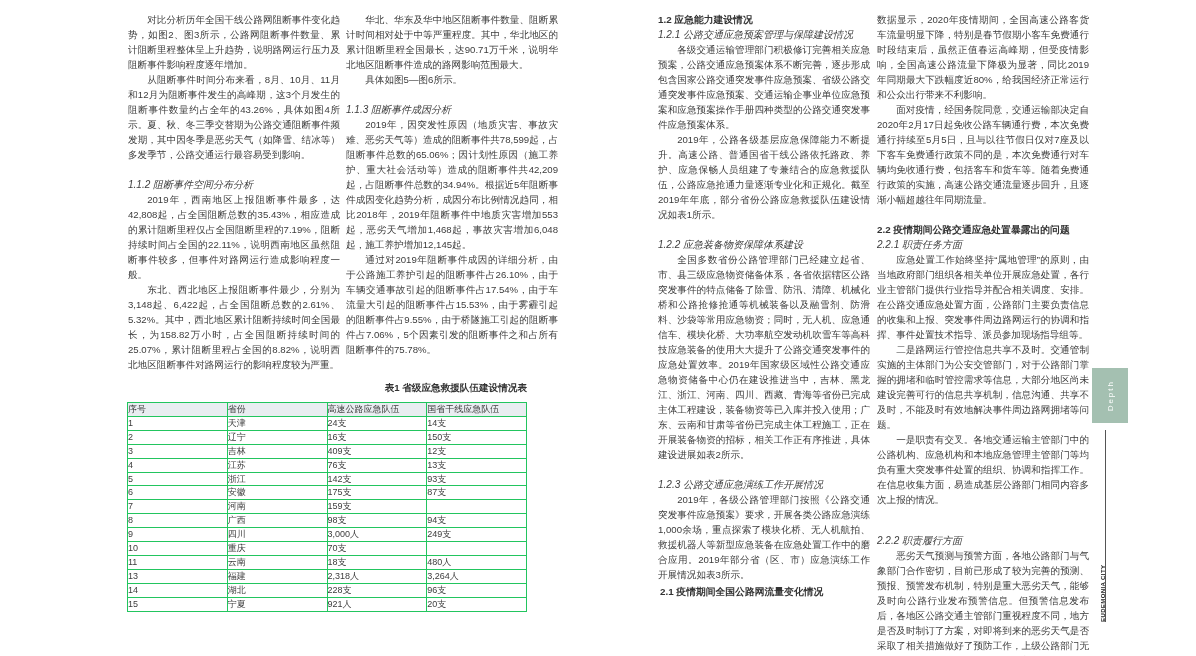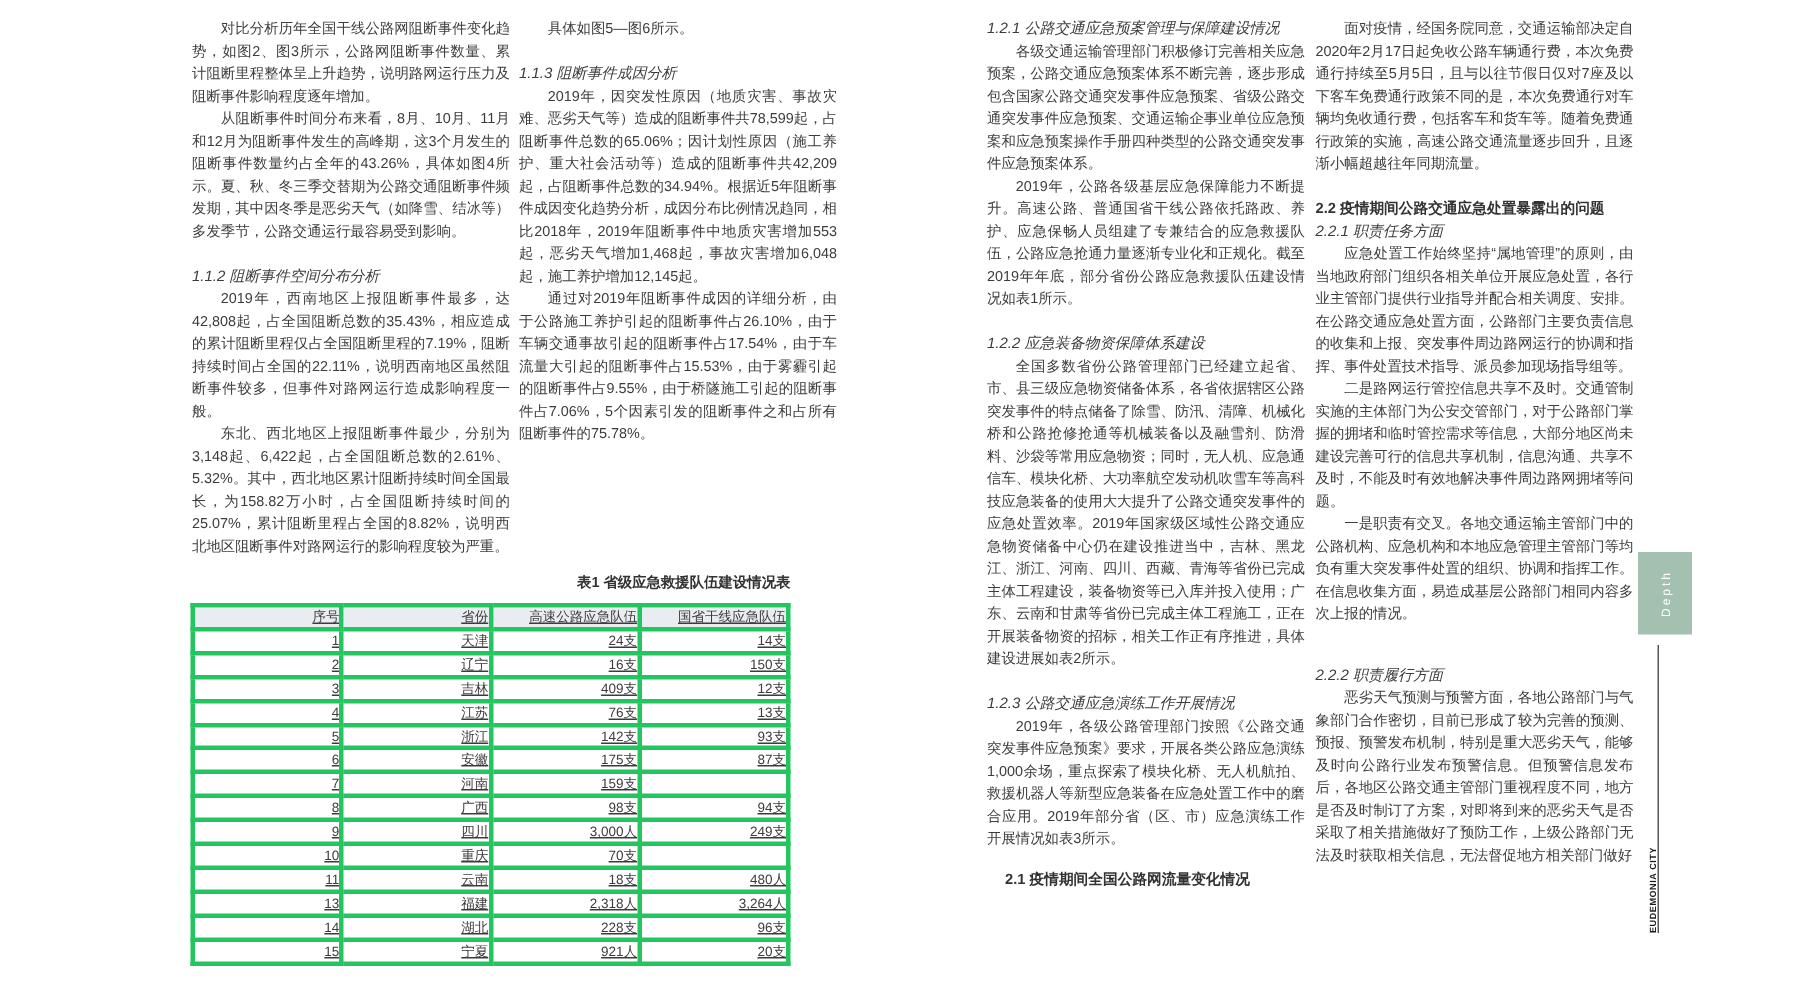--- a/index.html
+++ b/index.html
@@ -19,28 +19,28 @@
   .col3{left:658px;}
   .col4{left:877px;}
   .para{margin:0;text-indent:2em;}
   .para.cont{text-indent:0;}
   .hi{font-style:italic;font-weight:400;margin:15px 0 0 0;font-size:10px;color:#3c3c3c;}
   .hi.mt0{margin-top:0;}
   .hi.mtlg{margin-top:26px;}
   .hb{font-weight:700;margin:15px 0 0 0;font-size:9.8px;color:#333;}
   .hb.mt0{margin-top:0;}
   .hbig{font-weight:700;font-size:12.5px;margin:17px 0 13px 0;color:#222;letter-spacing:0.5px;}
-  .h21{font-weight:700;margin:12px;font-size:9.8px;color:#333;}
+  .h21{font-weight:700;margin:2px;font-size:9.8px;color:#333;}
 
   .tablewrap{position:absolute;left:127px;top:382px;width:400px;}
   .table-title{font-size:9.6px;font-weight:700;color:#333;text-align:right;margin:0 0 7px 0;}
   table.t1{border-collapse:collapse;width:100%;table-layout:fixed;border:1.5px solid #6f7479;}
   table.t1 th,table.t1 td{
-    border:3px solid #22c55e;font-size:9px;font-weight:400;color:#3c3c3c;
-    text-align:right;height:12.9px;line-height:12.9px;padding:0;overflow:hidden;white-space:nowrap;text-decoration:underline;
+    border:1px solid #22c55e;font-size:9px;font-weight:400;color:#3c3c3c;
+    text-align:left;height:12.9px;line-height:12.9px;padding:0;overflow:hidden;white-space:nowrap;
   }
   table.t1 thead th{background:#e9edf1;}
 
   .badge{
     position:absolute;left:1092px;top:368px;width:36px;height:55px;
     background:#a4c0b1;display:flex;align-items:center;justify-content:center;
   }
   .badge span{
     writing-mode:vertical-rl;transform:rotate(180deg);
     color:#ffffff;font-size:8px;letter-spacing:2px;font-weight:400;
@@ -59,20 +59,21 @@
 
   <div class="col col1">
     <p class="para">对比分析历年全国干线公路网阻断事件变化趋势，如图2、图3所示，公路网阻断事件数量、累计阻断里程整体呈上升趋势，说明路网运行压力及阻断事件影响程度逐年增加。</p>
     <p class="para">从阻断事件时间分布来看，8月、10月、11月和12月为阻断事件发生的高峰期，这3个月发生的阻断事件数量约占全年的43.26%，具体如图4所示。夏、秋、冬三季交替期为公路交通阻断事件频发期，其中因冬季是恶劣天气（如降雪、结冰等）多发季节，公路交通运行最容易受到影响。</p>
     <h4 class="hi">1.1.2 阻断事件空间分布分析</h4>
     <p class="para">2019年，西南地区上报阻断事件最多，达42,808起，占全国阻断总数的35.43%，相应造成的累计阻断里程仅占全国阻断里程的7.19%，阻断持续时间占全国的22.11%，说明西南地区虽然阻断事件较多，但事件对路网运行造成影响程度一般。</p>
     <p class="para">东北、西北地区上报阻断事件最少，分别为3,148起、6,422起，占全国阻断总数的2.61%、5.32%。其中，西北地区累计阻断持续时间全国最长，为158.82万小时，占全国阻断持续时间的25.07%，累计阻断里程占全国的8.82%，说明西北地区阻断事件对路网运行的影响程度较为严重。</p>
   </div>
 
   <div class="col col2">
+    <p class="para">华北、华东及华中地区阻断事件数量、阻断累计时间相对处于中等严重程度。其中，华北地区的累计阻断里程全国最长，达90.71万千米，说明华北地区阻断事件造成的路网影响范围最大。</p>
     <p class="para">具体如图5—图6所示。</p>
     <h4 class="hi">1.1.3 阻断事件成因分析</h4>
     <p class="para">2019年，因突发性原因（地质灾害、事故灾难、恶劣天气等）造成的阻断事件共78,599起，占阻断事件总数的65.06%；因计划性原因（施工养护、重大社会活动等）造成的阻断事件共42,209起，占阻断事件总数的34.94%。根据近5年阻断事件成因变化趋势分析，成因分布比例情况趋同，相比2018年，2019年阻断事件中地质灾害增加553起，恶劣天气增加1,468起，事故灾害增加6,048起，施工养护增加12,145起。</p>
     <p class="para">通过对2019年阻断事件成因的详细分析，由于公路施工养护引起的阻断事件占26.10%，由于车辆交通事故引起的阻断事件占17.54%，由于车流量大引起的阻断事件占15.53%，由于雾霾引起的阻断事件占9.55%，由于桥隧施工引起的阻断事件占7.06%，5个因素引发的阻断事件之和占所有阻断事件的75.78%。</p>
   </div>
 
   <div class="tablewrap">
     <div class="table-title">表1 省级应急救援队伍建设情况表</div>
     <table class="t1">
       <thead>
@@ -166,32 +167,34 @@
             <td>15</td>
             <td>宁夏</td>
             <td>921人</td>
             <td>20支</td>
           </tr>
         </tbody>
     </table>
   </div>
 
   <div class="col col3">
+    <h4 class="hb mt0">1.2 应急能力建设情况</h4>
     <h4 class="hi mt0">1.2.1 公路交通应急预案管理与保障建设情况</h4>
     <p class="para">各级交通运输管理部门积极修订完善相关应急预案，公路交通应急预案体系不断完善，逐步形成包含国家公路交通突发事件应急预案、省级公路交通突发事件应急预案、交通运输企事业单位应急预案和应急预案操作手册四种类型的公路交通突发事件应急预案体系。</p>
     <p class="para">2019年，公路各级基层应急保障能力不断提升。高速公路、普通国省干线公路依托路政、养护、应急保畅人员组建了专兼结合的应急救援队伍，公路应急抢通力量逐渐专业化和正规化。截至2019年年底，部分省份公路应急救援队伍建设情况如表1所示。</p>
     <h4 class="hi">1.2.2 应急装备物资保障体系建设</h4>
     <p class="para">全国多数省份公路管理部门已经建立起省、市、县三级应急物资储备体系，各省依据辖区公路突发事件的特点储备了除雪、防汛、清障、机械化桥和公路抢修抢通等机械装备以及融雪剂、防滑料、沙袋等常用应急物资；同时，无人机、应急通信车、模块化桥、大功率航空发动机吹雪车等高科技应急装备的使用大大提升了公路交通突发事件的应急处置效率。2019年国家级区域性公路交通应急物资储备中心仍在建设推进当中，吉林、黑龙江、浙江、河南、四川、西藏、青海等省份已完成主体工程建设，装备物资等已入库并投入使用；广东、云南和甘肃等省份已完成主体工程施工，正在开展装备物资的招标，相关工作正有序推进，具体建设进展如表2所示。</p>
     <h4 class="hi">1.2.3 公路交通应急演练工作开展情况</h4>
     <p class="para">2019年，各级公路管理部门按照《公路交通突发事件应急预案》要求，开展各类公路应急演练1,000余场，重点探索了模块化桥、无人机航拍、救援机器人等新型应急装备在应急处置工作中的磨合应用。2019年部分省（区、市）应急演练工作开展情况如表3所示。</p>
     <h4 class="h21">2.1 疫情期间全国公路网流量变化情况</h4>
 
   </div>
 
   <div class="col col4">
+    <p class="para cont">数据显示，2020年疫情期间，全国高速公路客货车流量明显下降，特别是春节假期小客车免费通行时段结束后，虽然正值春运高峰期，但受疫情影响，全国高速公路流量下降极为显著，同比2019年同期最大下跌幅度近80%，给我国经济正常运行和公众出行带来不利影响。</p>
     <p class="para">面对疫情，经国务院同意，交通运输部决定自2020年2月17日起免收公路车辆通行费，本次免费通行持续至5月5日，且与以往节假日仅对7座及以下客车免费通行政策不同的是，本次免费通行对车辆均免收通行费，包括客车和货车等。随着免费通行政策的实施，高速公路交通流量逐步回升，且逐渐小幅超越往年同期流量。</p>
     <h4 class="hb">2.2 疫情期间公路交通应急处置暴露出的问题</h4>
     <h4 class="hi mt0">2.2.1 职责任务方面</h4>
     <p class="para">应急处置工作始终坚持“属地管理”的原则，由当地政府部门组织各相关单位开展应急处置，各行业主管部门提供行业指导并配合相关调度、安排。在公路交通应急处置方面，公路部门主要负责信息的收集和上报、突发事件周边路网运行的协调和指挥、事件处置技术指导、派员参加现场指导组等。</p>
     <p class="para">二是路网运行管控信息共享不及时。交通管制实施的主体部门为公安交管部门，对于公路部门掌握的拥堵和临时管控需求等信息，大部分地区尚未建设完善可行的信息共享机制，信息沟通、共享不及时，不能及时有效地解决事件周边路网拥堵等问题。</p>
     <p class="para">一是职责有交叉。各地交通运输主管部门中的公路机构、应急机构和本地应急管理主管部门等均负有重大突发事件处置的组织、协调和指挥工作。在信息收集方面，易造成基层公路部门相同内容多次上报的情况。</p>
     <h4 class="hi mtlg">2.2.2 职责履行方面</h4>
     <p class="para">恶劣天气预测与预警方面，各地公路部门与气象部门合作密切，目前已形成了较为完善的预测、预报、预警发布机制，特别是重大恶劣天气，能够及时向公路行业发布预警信息。但预警信息发布后，各地区公路交通主管部门重视程度不同，地方是否及时制订了方案，对即将到来的恶劣天气是否采取了相关措施做好了预防工作，上级公路部门无法及时获取相关信息，无法督促地方相关部门做好</p>
   </div>
 

